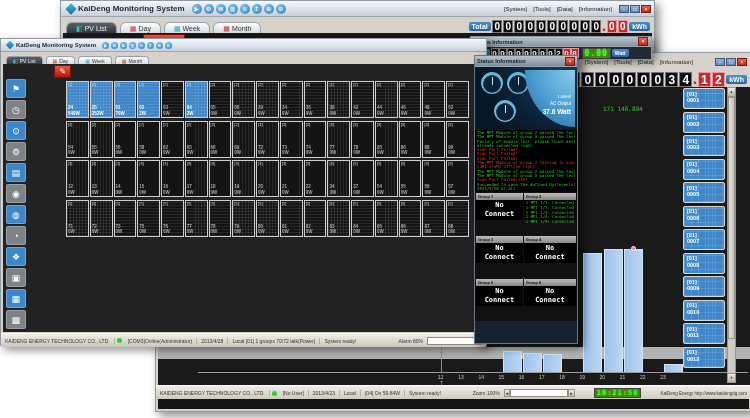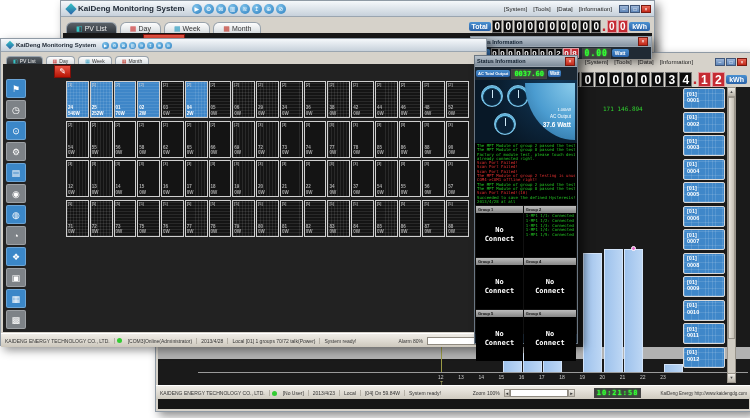--- a/index.html
+++ b/index.html
@@ -25,21 +25,21 @@
   .dg{display:inline-block;background:#0c0c0c;color:#fff;border:1px solid #777;font-weight:bold;text-align:center;box-sizing:border-box;flex:none;}
   .dg.red{background:#c52b33;border-color:#e09ba0;}
   .dot{color:#c52b33;font-weight:bold;}
   .cA .dg{width:10px;height:13px;font-size:10px;line-height:12px;margin:0 0.5px;}
   .cA .clabel{font-size:7px;} .cA .cunit{font-size:7px;}
   .cS1 .dg{width:8px;height:10px;font-size:8px;line-height:9px;}
   .cS1 .clabel{font-size:5px;}
   .cC .dg{width:13px;height:15px;font-size:12px;line-height:14px;margin:0 0.5px;}
   .cC .cunit{font-size:7px;}
   .cunit{background:linear-gradient(#4a90d0,#2a62a8);color:#fff;font-weight:bold;border-radius:2px;padding:1px 3px;}
-  .seg7{background:#404040;color:#33ff33;font-family:"DejaVu Sans Mono",monospace;font-weight:bold;text-shadow:0 0 2px #3f3;letter-spacing:1px;padding:0 2px;border:1px solid #444;}
+  .seg7{background:#4d7c0f;color:#33ff33;font-family:"DejaVu Sans Mono",monospace;font-weight:bold;text-shadow:0 0 2px #3f3;letter-spacing:1px;padding:0 2px;border:1px solid #444;}
   .statusbar{position:absolute;left:0;right:0;background:linear-gradient(#f0ede7,#cdc8bd);border-top:1px solid #fff;display:flex;align-items:center;font-size:5px;color:#333;}
   .sseg{padding:0 4px;border-right:1px solid #b5b0a6;white-space:nowrap;}
   .dotg{width:5px;height:5px;border-radius:50%;background:#3c3;display:inline-block;margin:0 2px;flex:none;}
   .penbtn{background:linear-gradient(#e85545,#b81505);color:#fff;border:1px solid #80100a;text-align:center;box-sizing:border-box;}
   .side-icon{width:20px;height:19px;line-height:19px;font-size:9px;color:#fff;text-align:center;border:1px solid rgba(255,255,255,.25);border-radius:2px;margin-bottom:2px;box-sizing:border-box;}
   .tile{border:1px solid #cfcfcf;display:flex;flex-direction:column;background-color:#141414;height:37px;box-sizing:border-box;background-image:repeating-linear-gradient(90deg,rgba(255,255,255,.09) 0 .5px,transparent .5px 3px),repeating-linear-gradient(0deg,rgba(255,255,255,.09) 0 .5px,transparent .5px 3px);}
   .tile.on{background-color:#3e86c8;}
   .tile-h{font-size:4px;color:#ddd;height:6px;line-height:6px;padding:0 1px;}
   .tile-b{flex:1;}
   .tile-f{font-size:4.5px;font-weight:bold;color:#aaa;line-height:5.5px;padding:0 1px 1px;}
@@ -51,21 +51,21 @@
   .gauges{position:relative;background:radial-gradient(circle at 80% 10%,#123a5c,#081827 70%);overflow:hidden;}
   .gsm{position:absolute;width:22px;height:22px;border-radius:50%;background:radial-gradient(circle at 50% 55%,#0a2238 52%,#1b4a66 58%,#6cc0e6 62%,#2b6c94 100%);border:1px solid #7fc4e8;box-sizing:border-box;}
   .gsm:after{content:"";position:absolute;left:10px;top:4px;width:1px;height:8px;background:#cfe9f6;}
   .gbig{position:absolute;right:2px;top:3px;width:50px;height:57px;background:radial-gradient(circle at 100% 0%,#8ccdec 0%,#4b9cd0 55%,#25628f 100%);border-bottom-left-radius:100% 100%;}
   .gbig-txt{position:absolute;right:4px;text-align:right;color:#fff;}
   .term{background:#000;padding:1px 2px;overflow:hidden;}
   .tl{white-space:nowrap;overflow:hidden;font-family:"DejaVu Sans Mono",monospace;font-size:4px;line-height:4.3px;}
   .tl.g{color:#23c523;} .tl.r{color:#e23030;}
   .groups{display:grid;grid-template-columns:1fr 1fr;gap:0 1px;background:#111;padding:0 1px;}
   .ghead{background:linear-gradient(#bdbdbd,#868686);color:#111;font-size:4px;font-weight:bold;height:7px;line-height:7px;padding:0 2px;margin-top:1px;}
-  .gbody{height:44px;background:#000;display:flex;align-items:center;justify-content:center;}
+  .gbody{height:20px;background:#000;display:flex;align-items:center;justify-content:center;}
   .noconn{color:#fff;font-weight:bold;font-size:7px;line-height:1.3;text-align:center;font-family:"DejaVu Sans Mono",monospace;width:40px;}
   .glist{flex-direction:column;align-items:flex-start;justify-content:flex-start;padding:1px 2px;box-sizing:border-box;}
   .glist div{color:#23c523;font-size:4px;line-height:4.8px;font-family:"DejaVu Sans Mono",monospace;white-space:nowrap;}
   .s2bottom{display:flex;align-items:stretch;height:14px;background:#000;}
   .urlbar{flex:1;background:linear-gradient(#e3e0da,#bdb8ae);color:#333;font-size:3.8px;line-height:14px;padding:0 2px;white-space:nowrap;overflow:hidden;}
   
   .chart{position:absolute;overflow:hidden;background:#1a1a1a;}
   .band{position:absolute;left:0;width:540px;background:#b2b2b2;}
   .axis{position:absolute;height:1px;background:#9a9a9a;}
   .tick{position:absolute;color:#c8c8c8;font-size:5px;}
@@ -923,25 +923,20 @@
       <span style="white-space:nowrap;">Alarm 80%</span>
       <span class="slider" style="width:55px;margin:0 4px;"></span>
     </div>
   </div>
 
   <div class="win s2" style="left:474px;top:55px;width:104px;height:289px;z-index:5;box-shadow:6px 4px 8px rgba(0,0,0,.5);">
     <div class="titlebar" style="height:10px;background:linear-gradient(#b9c3cd,#7e8c9a);">
       <span style="font-size:5.5px;color:#0f1e2d;font-weight:bold;">Status Information</span>
       <span class="xbtn">×</span>
     </div>
-    <div style="height:13px;display:flex;align-items:center;gap:1px;padding:0 1px;background:#1a2733;">
-      <span class="clabel" style="font-size:4px;padding:1px 2px;">AC Total Output</span>
-      <span class="seg7" style="font-size:7px;letter-spacing:0;">0037.60</span>
-      <span class="cunit" style="font-size:4.5px;padding:1px 2px;">Watt</span>
-    </div>
     <div class="gauges" style="height:63px;">
       <div class="gsm" style="left:6px;top:5px;"></div>
       <div class="gsm" style="left:32px;top:5px;"></div>
       <div class="gsm" style="left:19px;top:33px;"></div>
       <div class="gbig">
         <div class="gbig-txt" style="top:24px;font-size:4px;">1.06kW</div>
         <div class="gbig-txt" style="top:31px;font-size:4.5px;">AC Output</div>
         <div class="gbig-txt" style="top:38px;font-size:6.5px;font-weight:bold;">37.6 Watt</div>
       </div>
     </div>

